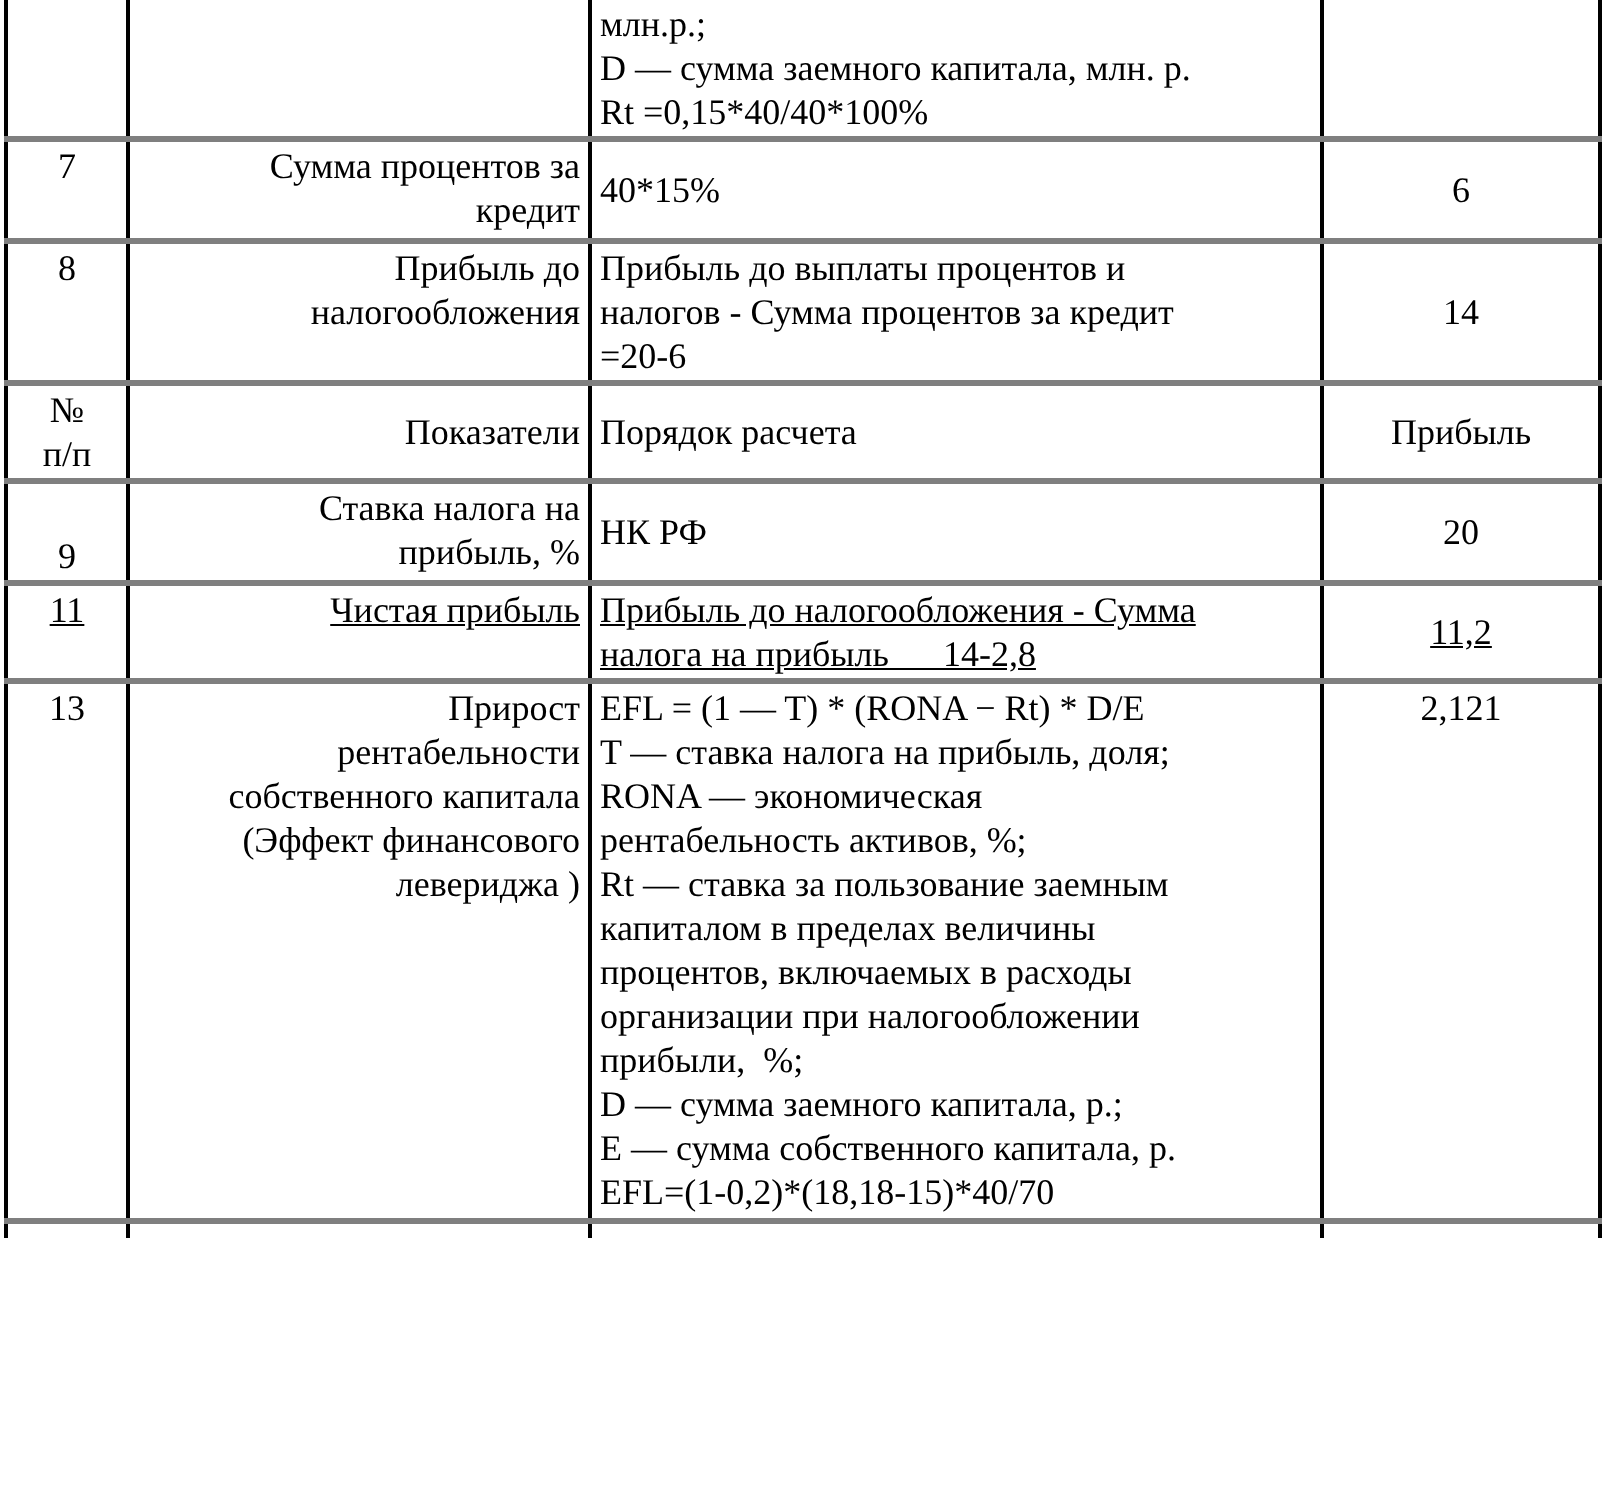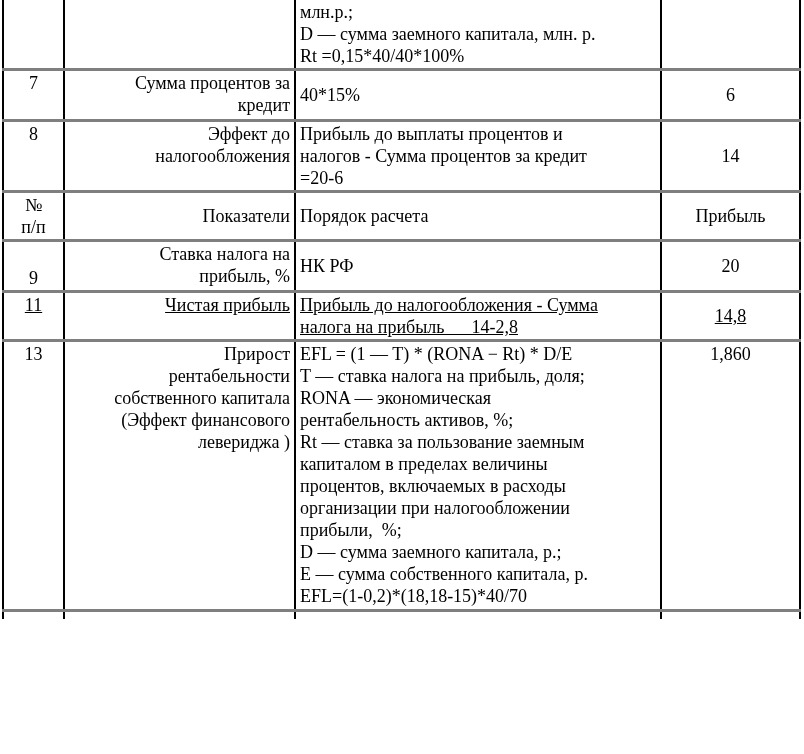--- a/index.html
+++ b/index.html
@@ -74,21 +74,21 @@
         </tr>
         <tr style="height: 51px;">
           <td class="c0 va-t">7</td>
           <td class="c1 va-t">Сумма процентов за
 кредит</td>
           <td class="c2 va-m">40*15%</td>
           <td class="c3 va-m">6</td>
         </tr>
         <tr style="height: 63px;">
           <td class="c0 va-t">8</td>
-          <td class="c1 va-t">Эффект до
+          <td class="c1 va-t">Прибыль до
 налогообложения</td>
           <td class="c2 va-t tight">Прибыль до выплаты процентов и
 налогов - Сумма процентов за кредит
 =20-6</td>
           <td class="c3 va-m">14</td>
         </tr>
         <tr style="height: 43px;">
           <td class="c0 va-m">№
 п/п</td>
           <td class="c1 va-m">Показатели</td>
@@ -100,42 +100,42 @@
           <td class="c1 va-t">Ставка налога на
 прибыль, %</td>
           <td class="c2 va-m">НК РФ</td>
           <td class="c3 va-m">20</td>
         </tr>
         <tr style="height: 48px; text-decoration: underline;">
           <td class="c0 va-t">11</td>
           <td class="c1 va-t">Чистая прибыль</td>
           <td class="c2 va-m">Прибыль до налогообложения - Сумма
 налога на прибыль      14-2,8</td>
-          <td class="c3 va-m">14,8</td>
+          <td class="c3 va-m">11,2</td>
         </tr>
         <tr style="height: 270px;">
           <td class="c0 va-t">13</td>
           <td class="c1 va-t">Прирост
 рентабельности
 собственного капитала
 (Эффект финансового
 левериджа )</td>
           <td class="c2 va-t">EFL = (1 — T) * (RONA − Rt) * D/E
 T — ставка налога на прибыль, доля;
 RONA — экономическая
 рентабельность активов, %;
 Rt — ставка за пользование заемным
 капиталом в пределах величины
 процентов, включаемых в расходы
 организации при налогообложении
 прибыли,  %;
 D — сумма заемного капитала, р.;
 E — сумма собственного капитала, р.
 EFL=(1-0,2)*(18,18-15)*40/70</td>
-          <td class="c3 va-t">1,860</td>
+          <td class="c3 va-t">2,121</td>
         </tr>
         <tr style="height: 8px;">
           <td class="c0 va-t"></td>
           <td class="c1 va-t"></td>
           <td class="c2 va-t"></td>
           <td class="c3 va-t"></td>
         </tr>
       </tbody>
   </table>
 </div>

